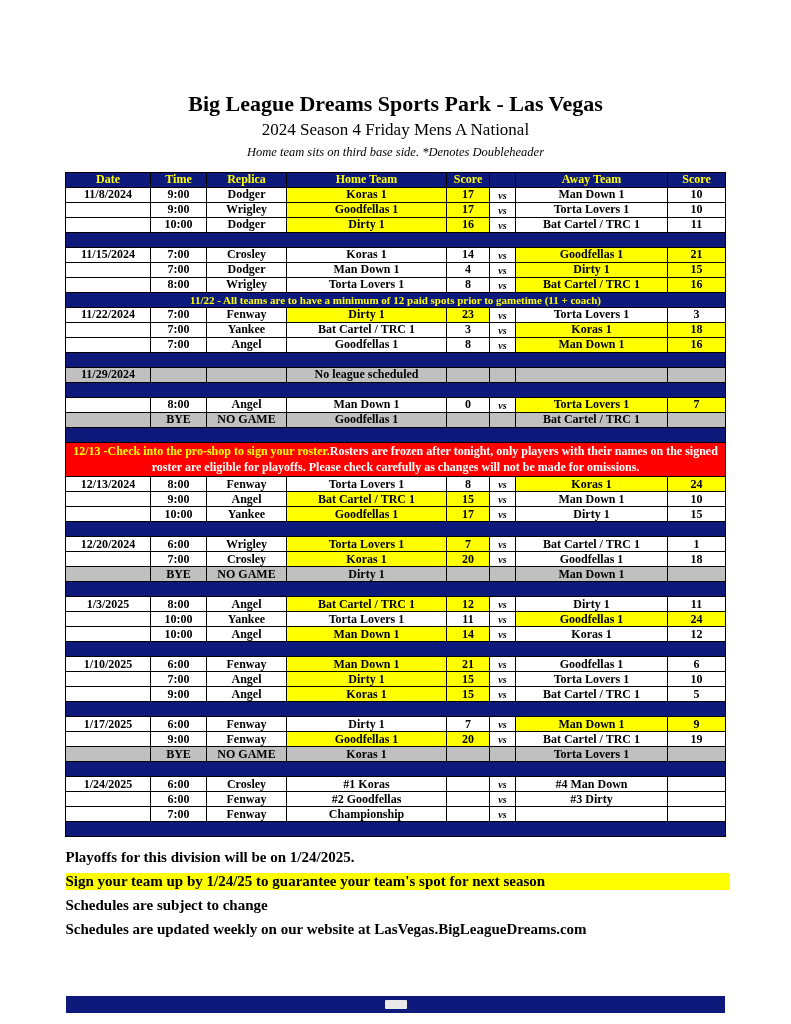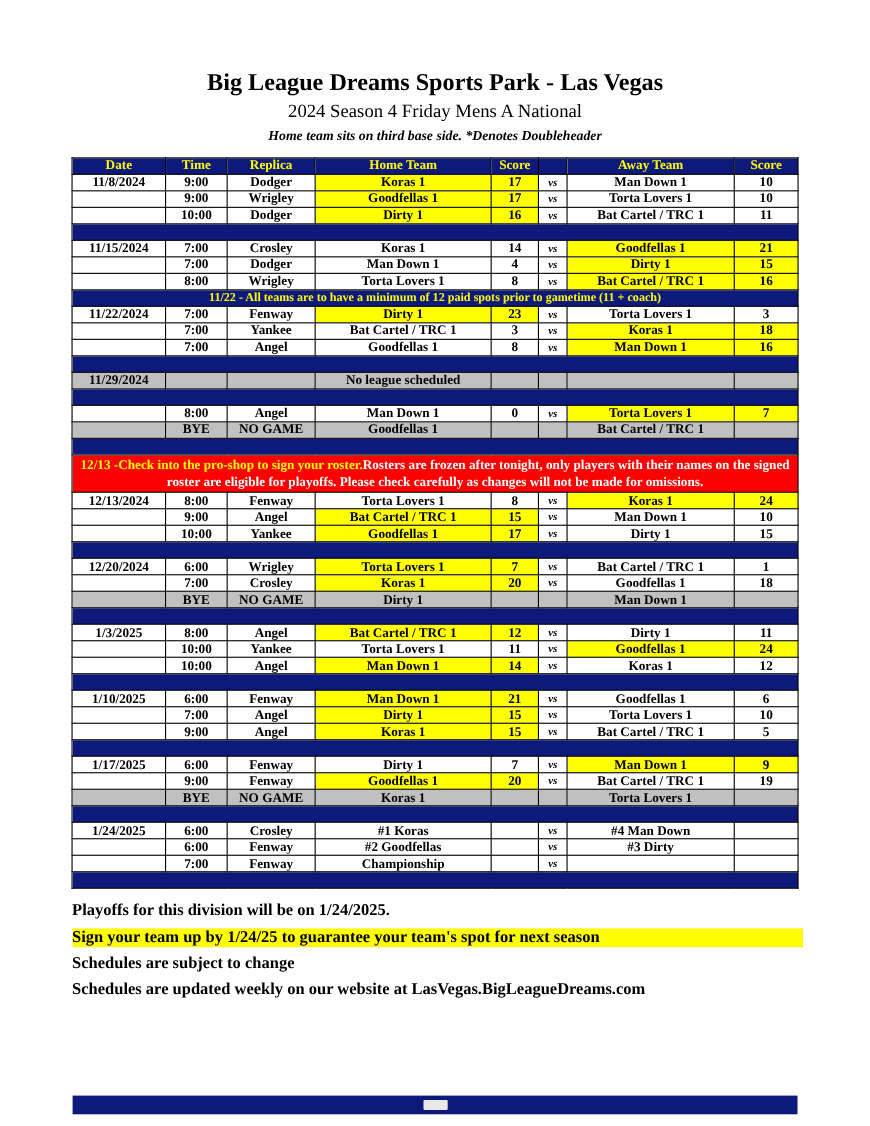--- a/index.html
+++ b/index.html
@@ -4,24 +4,24 @@
 <style>
   :root{
     --navy:#0e1a7b;
     --yellow:#ffff00;
     --red:#ff0000;
     --gray:#c0c0c0;
   }
   *{box-sizing:border-box;margin:0;padding:0;}
   body{background:#ffffff;font-family:"Liberation Serif", serif;color:#000;}
   .page{position:relative;width:791px;height:1024px;background:#fff;overflow:hidden;}
-  .hdr{padding-top:62px;text-align:center;}
+  .hdr{padding-top:62px;text-align:center;margin-top:29px;}
   .hdr h1{font-size:22px;font-weight:bold;}
   .hdr h2{font-size:17px;font-weight:normal;margin-top:3px;}
-  .hdr .note{font-size:12.5px;font-weight:bold;font-style:italic;margin-top:5px;margin-bottom:9px;}
+  .hdr .note{font-size:12.5px;font-weight:normal;font-style:italic;margin-top:5px;margin-bottom:9px;}
   table{width:660px;margin:12px auto;border-collapse:collapse;table-layout:fixed;}
   th,td{border:1px solid #000;font-size:12px;font-weight:bold;text-align:center;
         height:15px;padding:0 2px;overflow:hidden;white-space:nowrap;line-height:1.1;}
   th{background:var(--navy);color:var(--yellow);}
   td.win{background:var(--yellow);}
   td.vs{font-style:italic;font-size:10px;}
   tr.sep td{background:var(--navy);height:15px;}
   tr.gray td{background:var(--gray);}
   tr.note-navy td{background:var(--navy);color:var(--yellow);font-size:11px;}
   tr.note-red td{background:var(--red);color:#fff;height:32px;white-space:normal;

